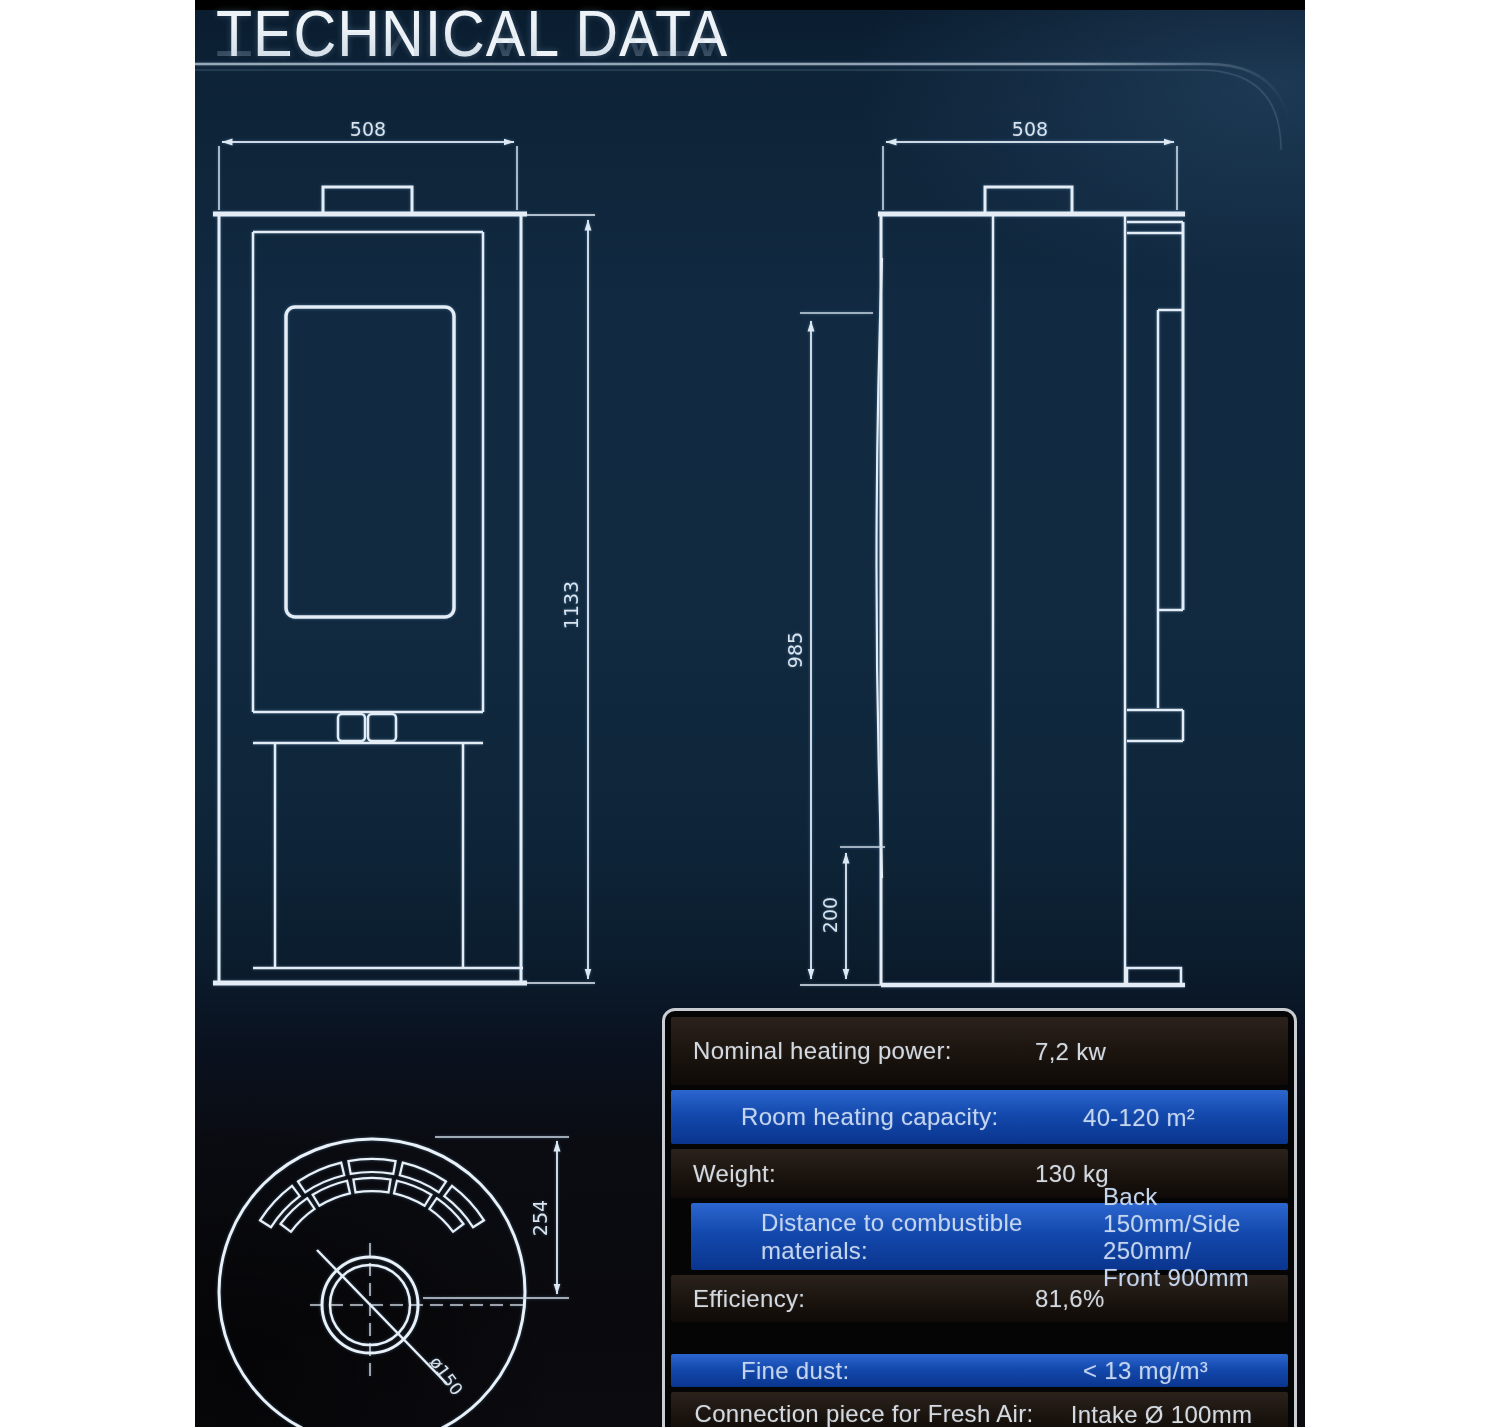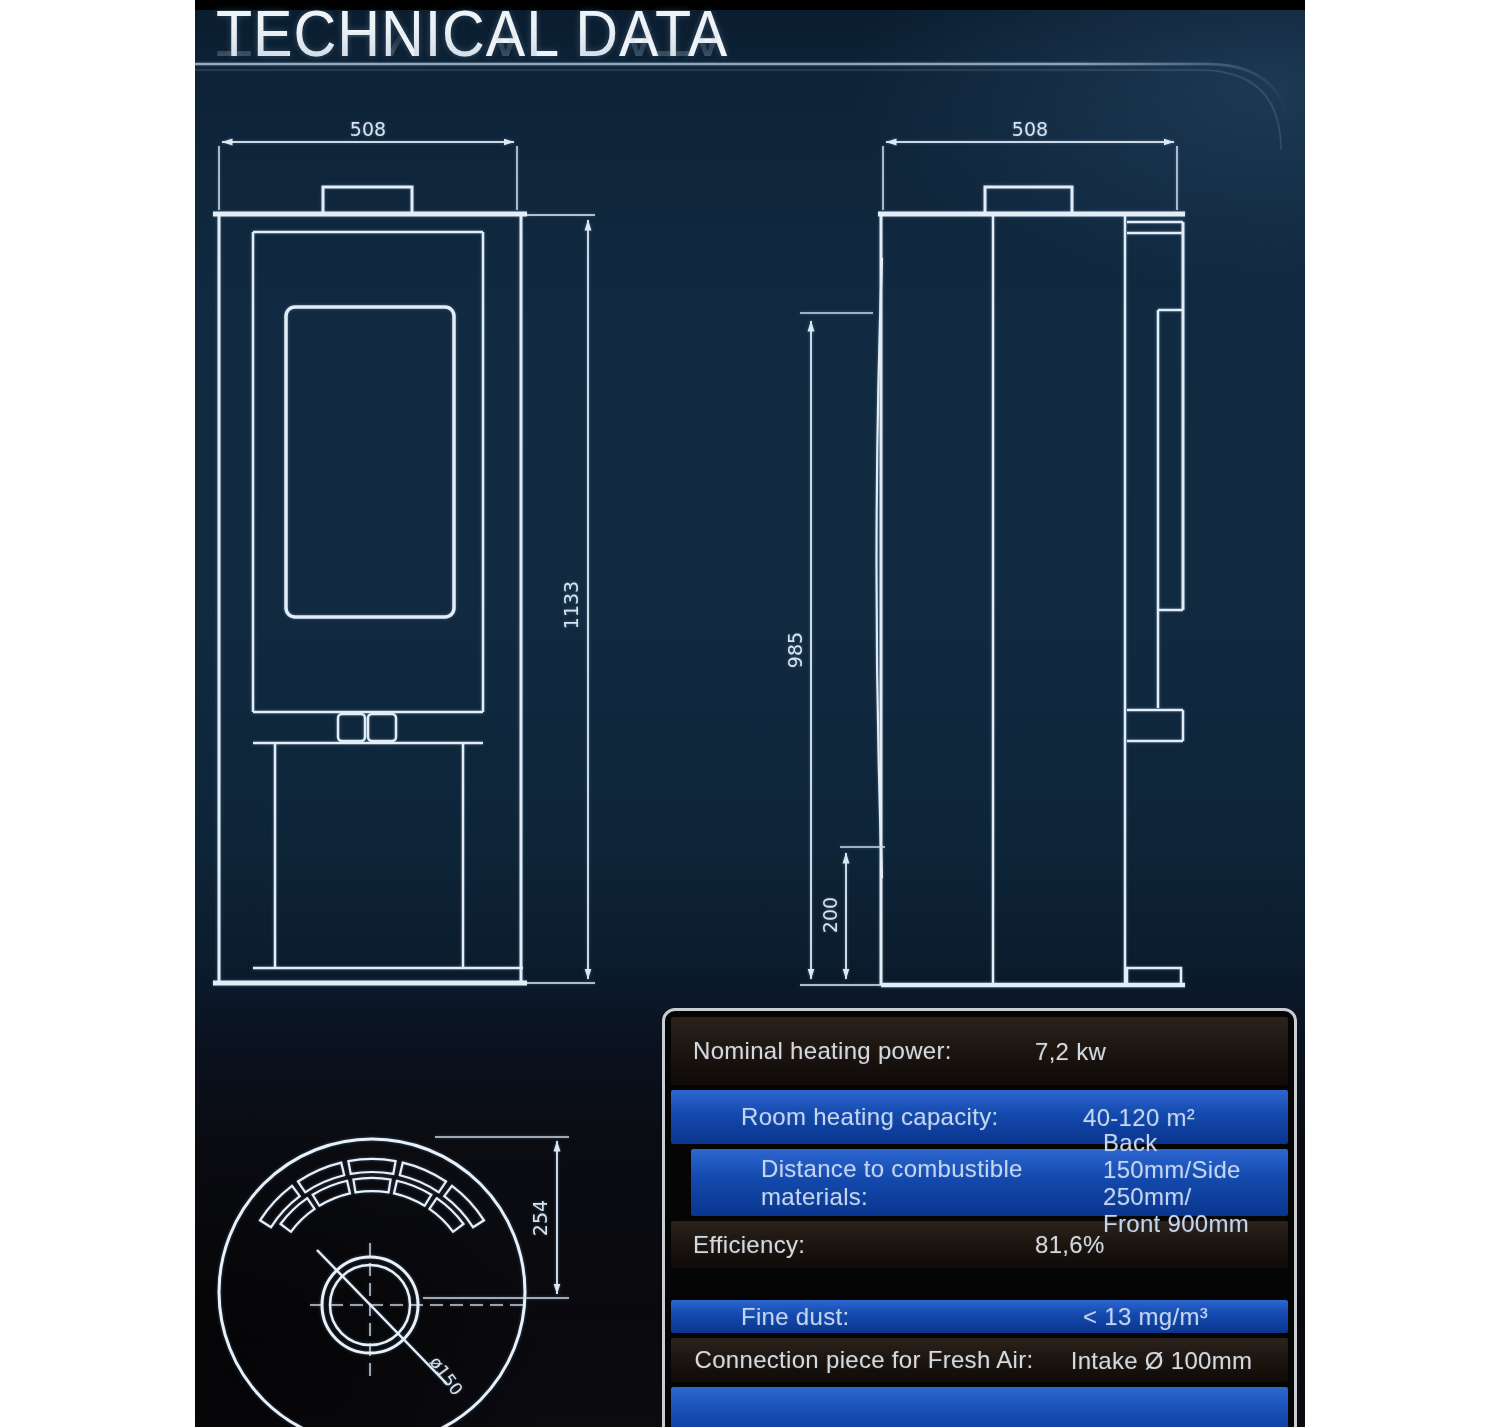--- a/index.html
+++ b/index.html
@@ -234,20 +234,26 @@
           <div class="spec-value">
             <div>7,2 kw</div>
           </div>
         </div>
         <div class="spec-row blue" style="height: 54px;">
           <div class="spec-label">Room heating capacity:</div>
           <div class="spec-value">
             <div>40-120 m²</div>
           </div>
         </div>
+        <div class="spec-row dark" style="height: 49px;">
+          <div class="spec-label">Weight:</div>
+          <div class="spec-value">
+            <div>130 kg</div>
+          </div>
+        </div>
         <div class="spec-row blue" style="height: 67px; margin-left: 20px;">
           <div class="spec-label">Distance to combustible materials:</div>
           <div class="spec-value">
             <div>Back 150mm/Side 250mm/</div>
             <div>Front 900mm</div>
           </div>
         </div>
         <div class="spec-row dark" style="height: 47px;">
           <div class="spec-label">Efficiency:</div>
           <div class="spec-value">

